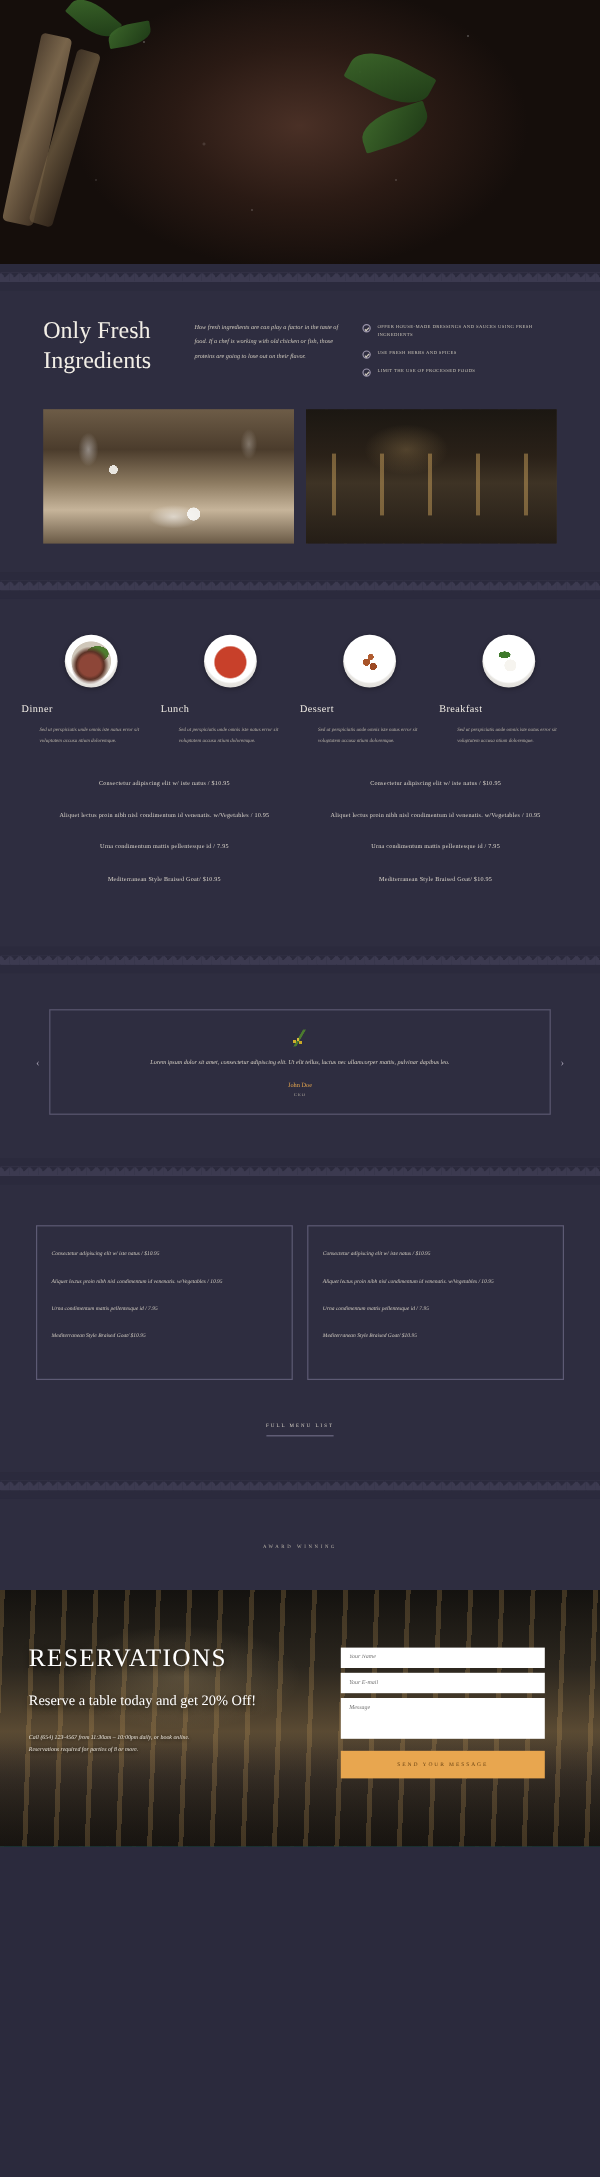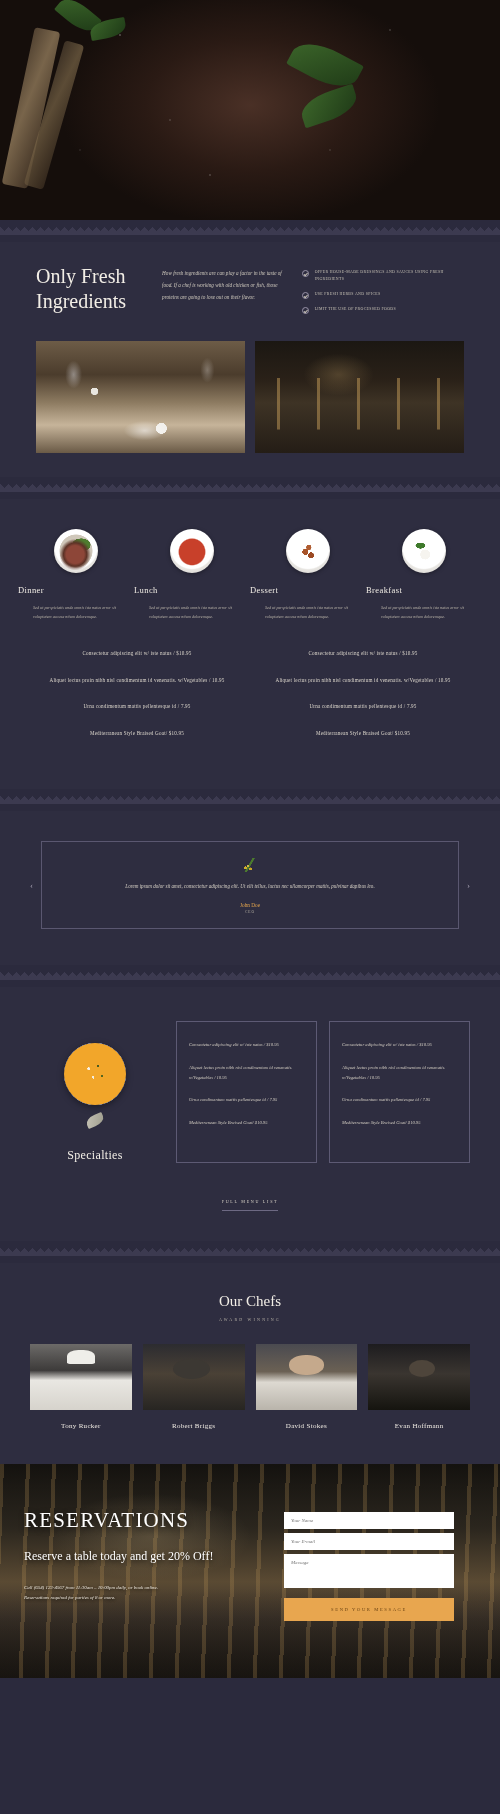--- a/index.html
+++ b/index.html
@@ -446,25 +446,20 @@
     <button class="arrow">›</button>
   </div>
 </section>
 
 <div class="zig-wrap">
     <div class="zig"></div>
   </div>
 
 <section>
   <div class="spec">
-    <div class="spec-left">
-      <div class="soup"></div>
-      <div class="bay"></div>
-      <div class="spec-title">Specialties</div>
-    </div>
     <div class="spec-cards">
       <div class="spec-card">
         <div class="spec-item">Consectetur adipiscing elit w/ iste natus / $10.95</div>
         <div class="spec-item">Aliquet lectus proin nibh nisl condimentum id venenatis. w/Vegetables / 10.95</div>
         <div class="spec-item">Urna condimentum mattis pellentesque id / 7.95</div>
         <div class="spec-item">Mediterranean Style Braised Goat/ $10.95</div>
       </div>
       <div class="spec-card">
         <div class="spec-item">Consectetur adipiscing elit w/ iste natus / $10.95</div>
         <div class="spec-item">Aliquet lectus proin nibh nisl condimentum id venenatis. w/Vegetables / 10.95</div>
@@ -476,40 +471,21 @@
   <div class="fullmenu-wrap">
     <button class="fullmenu">FULL MENU LIST</button>
   </div>
 </section>
 
 <div class="zig-wrap">
     <div class="zig"></div>
   </div>
 
 <section class="chefs">
-  <h2 class="chefs-h">Our Chefs</h2>
   <div class="chefs-sub">AWARD WINNING</div>
-  <div class="chef-row">
-    <div class="chef">
-      <div class="chef-img chef-1"></div>
-      <div class="chef-name">Tony Rucker</div>
-    </div>
-    <div class="chef">
-      <div class="chef-img chef-2"></div>
-      <div class="chef-name">Robert Briggs</div>
-    </div>
-    <div class="chef">
-      <div class="chef-img chef-3"></div>
-      <div class="chef-name">David Stokes</div>
-    </div>
-    <div class="chef">
-      <div class="chef-img chef-4"></div>
-      <div class="chef-name">Evan Hoffmann</div>
-    </div>
-  </div>
 </section>
 
 <div class="resv">
   <div class="resv-bg"></div>
   <div class="resv-inner">
     <div class="resv-left">
       <h2 class="resv-h1">RESERVATIONS</h2>
       <h3 class="resv-h2">Reserve a table today and get 20% Off!</h3>
       <p class="resv-note">Call (654) 123-4567 from 11:30am – 10:00pm daily, or book online. Reservations required for parties of 8 or more.</p>
     </div>

